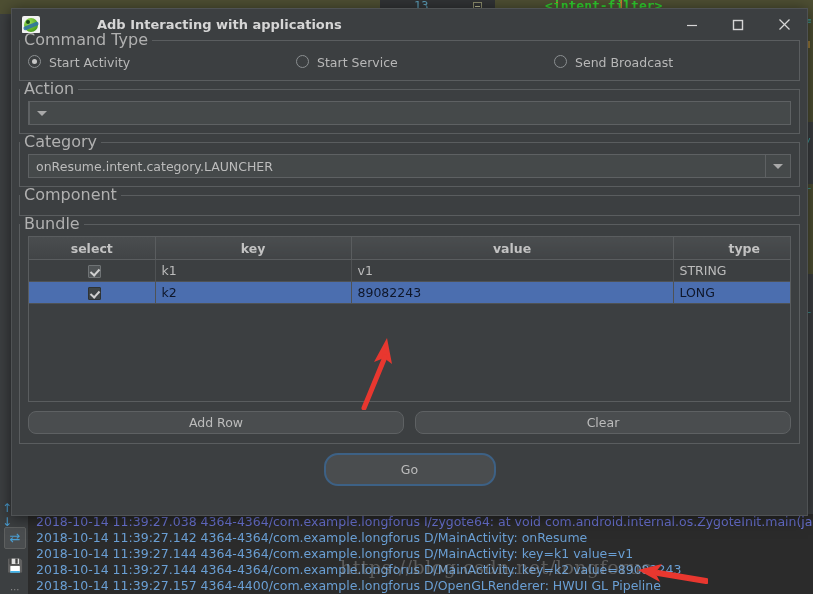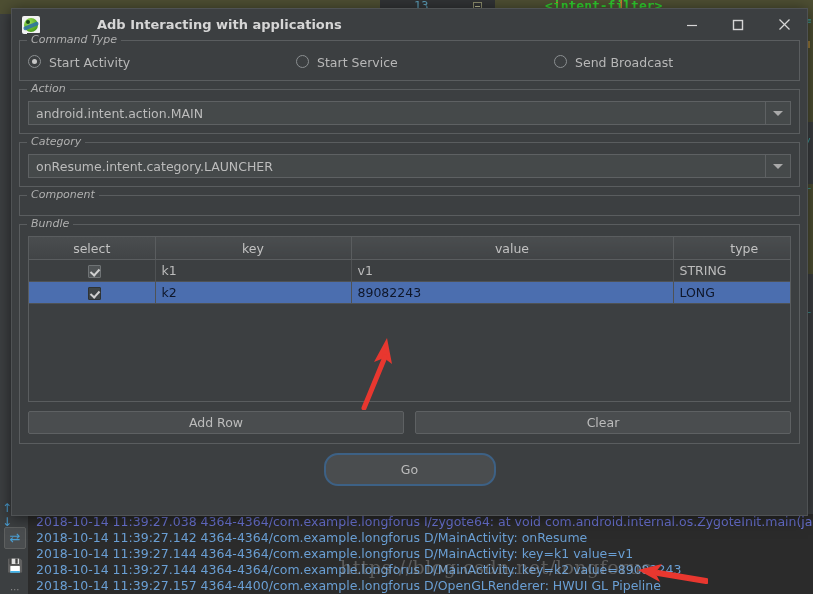--- a/index.html
+++ b/index.html
@@ -254,27 +254,26 @@
   
   .group {
     position: relative;
     border: 1px solid #5a5d5f;
     margin: 0 0 8px 0;
     padding: 11px 8px 8px 8px;
     box-sizing: border-box;
   }
   .group > .legend {
     position: absolute;
-    top: -8px; left: 7px;
+    top: -8px; left: 0;
     background: #3c3f41;
     padding: 0 4px;
-    font-size: 11px;
+    font-size: 16px;
     color: #b0b0b0;
     line-height: 14px;
-    font-style: italic;
   }
 
   
   .radio-row {
     display: flex;
     align-items: center;
     height: 20px;
   }
   .radio-item {
     display: flex;
@@ -348,21 +347,21 @@
   }
   table.bundle {
     width: 100%;
     border-collapse: collapse;
     table-layout: fixed;
     font-size: 12.5px;
   }
   table.bundle th {
     background: linear-gradient(#4a4d4f, #414446);
     color: #c2c2c2;
-    font-weight: normal;
+    font-weight: bold;
     height: 20px;
     border-right: 1px solid #5a5d5f;
     border-bottom: 1px solid #5a5d5f;
     font-size: 12.5px;
   }
   table.bundle th:last-child { border-right: none; }
   table.bundle td {
     height: 21px;
     color: #bcbcbc;
     border-right: 1px solid #4f5254;
@@ -412,21 +411,21 @@
     flex: 1;
     height: 23px;
     border: 1px solid #5e6163;
     background: #4a4d4f;
     color: #bcbcbc;
     font-size: 12.5px;
     display: flex;
     align-items: center;
     justify-content: center;
     box-sizing: border-box;
-    border-radius: 2px;
+    border-radius: 8px;
   }
   .go-wrap {
     display: flex;
     justify-content: center;
     margin-top: 9px;
   }
   .btn-go {
     width: 172px;
     height: 33px;
     border: 2px solid #3d6185;
@@ -545,21 +544,20 @@
         <label class="radio-item">
           <span class="radio-dot"></span>
           <span>Send Broadcast</span>
         </label>
       </div>
     </div>
 
     <div class="group">
       <span class="legend">Action</span>
       <div class="combo">
-        <span class="val">android.intent.action.MAIN</span>
         <span class="arrow">
             <i></i>
           </span>
       </div>
     </div>
 
     <div class="group">
       <span class="legend">Category</span>
       <div class="combo">
         <span class="val">onResume.intent.category.LAUNCHER</span>

